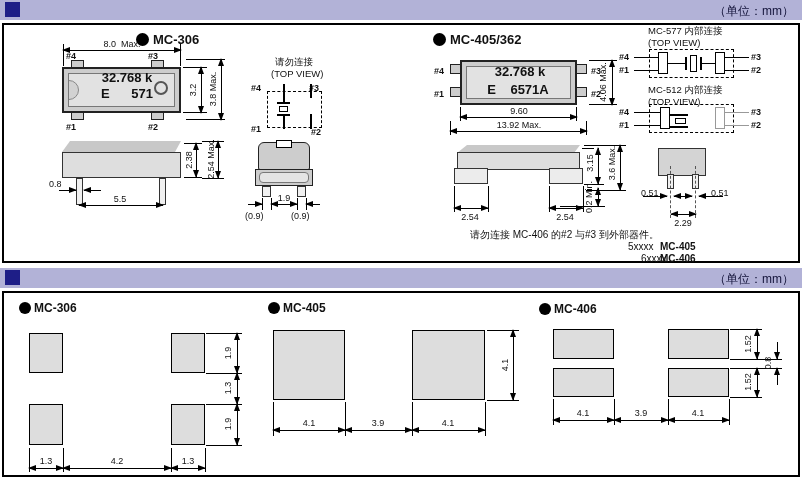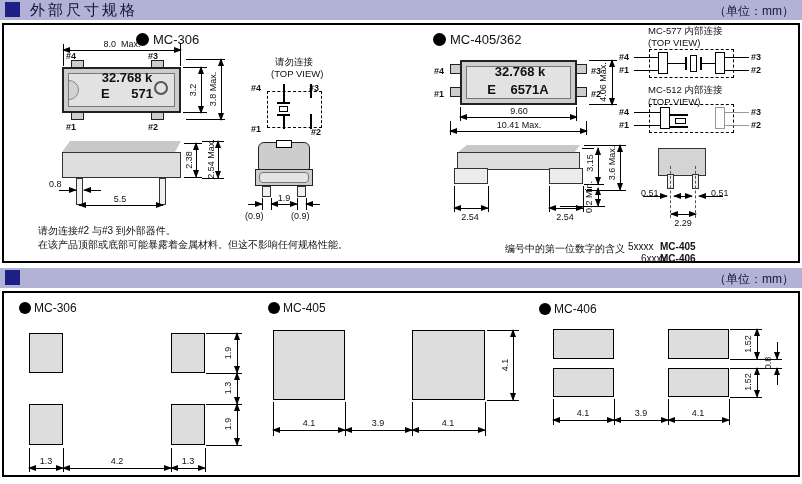--- a/index.html
+++ b/index.html
@@ -6,21 +6,21 @@
   html,body{background:#fff;}
   .page{position:relative;width:802px;height:484px;background:#fff;overflow:hidden;
         font-family:"Liberation Sans",sans-serif;color:#111;}
   .bar{position:absolute;left:0;width:802px;height:20px;background:#b2b2d7;}
   .sq{position:absolute;left:5px;top:2px;width:15px;height:15px;background:#1e1e87;}
   .bar-title{position:absolute;left:30px;top:1px;font-family:"Liberation Serif",serif;
              font-size:15px;letter-spacing:3px;color:#14143a;}
   .bar-unit{position:absolute;right:8px;top:3px;font-size:12px;color:#14143a;}
   .frame{position:absolute;border:2px solid #000;background:#fff;}
   .bullet{position:absolute;border-radius:50%;background:#000;}
-  .model{position:absolute;font-size:13px;font-weight:normal;white-space:nowrap;}
+  .model{position:absolute;font-size:13px;font-weight:bold;white-space:nowrap;}
   .pkg{position:absolute;background:#cdcdcd;border:2px solid #222;}
   .pkg-in{position:absolute;inset:4px;background:#e2e2e2;border:1px solid #777;overflow:hidden;}
   .notch{position:absolute;left:-10px;top:6px;width:20px;height:20px;border-radius:50%;
          background:#d2d2d2;border:1px solid #888;}
   .hole{position:absolute;right:6px;top:7px;width:14px;height:14px;border-radius:50%;border:2px solid #555;}
   .tab{position:absolute;background:#cdcdcd;border:1px solid #222;}
   .mark{position:absolute;font-weight:bold;font-size:13px;white-space:pre;transform:translateX(-50%);}
   .pin{position:absolute;font-size:9px;font-weight:bold;white-space:nowrap;}
   .dlab{position:absolute;font-size:9px;white-space:pre;}
   .clab{transform:translateX(-50%);}
@@ -50,21 +50,20 @@
   .note{position:absolute;font-size:10px;white-space:nowrap;}
   .itit{position:absolute;font-size:9.5px;white-space:nowrap;}
 </style>
 </head>
 <body>
 
 <div class="page">
 
   <div class="bar" style="top:0">
     <div class="sq"></div>
-    <div class="bar-title">外部尺寸规格</div>
     <div class="bar-unit">（单位：mm）</div>
   </div>
 
   <div class="frame" style="left:2px;top:23px;width:798px;height:240px"></div>
 
   <div class="bullet" style="left:136px;top:33px;width:13px;height:13px"></div>
   <div class="model" style="left:153px;top:32px">MC-306</div>
 
   <div class="ln" style="left:63px;top:44px;width:1px;height:22px"></div>
   <div class="ln" style="left:180px;top:44px;width:1px;height:22px"></div>
@@ -141,22 +140,20 @@
   <div class="ln" style="left:271px;top:198px;width:1px;height:12px"></div>
   <div class="ln" style="left:297px;top:198px;width:1px;height:12px"></div>
   <div class="ln" style="left:306px;top:198px;width:1px;height:12px"></div>
   <div class="dimh" style="left:271px;top:204px;width:26px"></div>
   <div class="dlab clab" style="left:284px;top:193px">1.9</div>
   <div class="dimh noL" style="left:248px;top:204px;width:14px"></div>
   <div class="dimh noR" style="left:306px;top:204px;width:14px"></div>
   <div class="dlab" style="left:245px;top:211px">(0.9)</div>
   <div class="dlab" style="left:291px;top:211px">(0.9)</div>
 
-  <div class="note" style="left:38px;top:224px">请勿连接#2 与#3 到外部器件。</div>
-  <div class="note" style="left:38px;top:238px">在该产品顶部或底部可能暴露着金属材料。但这不影响任何规格性能。</div>
 
   <div class="bullet" style="left:433px;top:33px;width:13px;height:13px"></div>
   <div class="model" style="left:450px;top:32px">MC-405/362</div>
 
   <div class="tab" style="left:450px;top:64px;width:11px;height:10px"></div>
   <div class="tab" style="left:450px;top:87px;width:11px;height:10px"></div>
   <div class="tab" style="left:576px;top:64px;width:11px;height:10px"></div>
   <div class="tab" style="left:576px;top:87px;width:11px;height:10px"></div>
   <div class="pin" style="left:434px;top:66px">#4</div>
   <div class="pin" style="left:434px;top:89px">#1</div>
@@ -167,21 +164,21 @@
   </div>
   <div class="mark" style="left:520px;top:64px">32.768 k</div>
   <div class="mark" style="left:518px;top:82px">E    6571A</div>
   <div class="ln" style="left:460px;top:107px;width:1px;height:14px"></div>
   <div class="ln" style="left:576px;top:107px;width:1px;height:14px"></div>
   <div class="dimh" style="left:460px;top:117px;width:117px"></div>
   <div class="dlab clab" style="left:519px;top:106px">9.60</div>
   <div class="ln" style="left:450px;top:121px;width:1px;height:14px"></div>
   <div class="ln" style="left:586px;top:121px;width:1px;height:14px"></div>
   <div class="dimh" style="left:450px;top:131px;width:137px"></div>
-  <div class="dlab clab" style="left:519px;top:120px">10.41 Max.</div>
+  <div class="dlab clab" style="left:519px;top:120px">13.92 Max.</div>
   <div class="ln" style="left:589px;top:60px;width:28px;height:1px"></div>
   <div class="ln" style="left:589px;top:104px;width:28px;height:1px"></div>
   <div class="dimv" style="left:612px;top:60px;height:45px"></div>
   <div class="vlab" style="left:603px;top:82px">4.06 Max.</div>
 
   <div class="itit" style="left:648px;top:25px">MC-577 内部连接</div>
   <div class="itit" style="left:648px;top:37px">(TOP VIEW)</div>
   <div class="dash" style="left:649px;top:49px;width:85px;height:29px"></div>
   <div class="ln" style="left:634px;top:57px;width:24px;height:1px"></div>
   <div class="ln" style="left:634px;top:70px;width:24px;height:1px"></div>
@@ -247,21 +244,21 @@
   <div class="cl" style="left:695px;top:166px;height:52px"></div>
   <div class="dlab" style="left:641px;top:188px">0.51</div>
   <div class="dlab" style="left:711px;top:188px">0.51</div>
   <div class="dimh noL" style="left:643px;top:196px;width:24px"></div>
   <div class="dimh noR" style="left:699px;top:196px;width:24px"></div>
   <div class="dimh noR" style="left:674px;top:196px;width:9px"></div>
   <div class="dimh noL" style="left:683px;top:196px;width:9px"></div>
   <div class="dimh" style="left:671px;top:214px;width:25px"></div>
   <div class="dlab clab" style="left:683px;top:218px">2.29</div>
 
-  <div class="note" style="left:505px;top:242px">编号中的第一位数字的含义</div>
+  <div class="note" style="left:470px;top:228px">请勿连接 MC-406 的#2 与#3 到外部器件。</div>
   <div class="note" style="left:628px;top:241px">5xxxx</div>
   <div class="note" style="left:660px;top:241px;font-weight:bold">MC-405</div>
   <div class="note" style="left:641px;top:253px">6xxxx</div>
   <div class="note" style="left:660px;top:253px;font-weight:bold">MC-406</div>
 
   <div class="bar" style="top:268px">
     <div class="sq"></div>
     <div class="bar-unit">（单位：mm）</div>
   </div>
 

